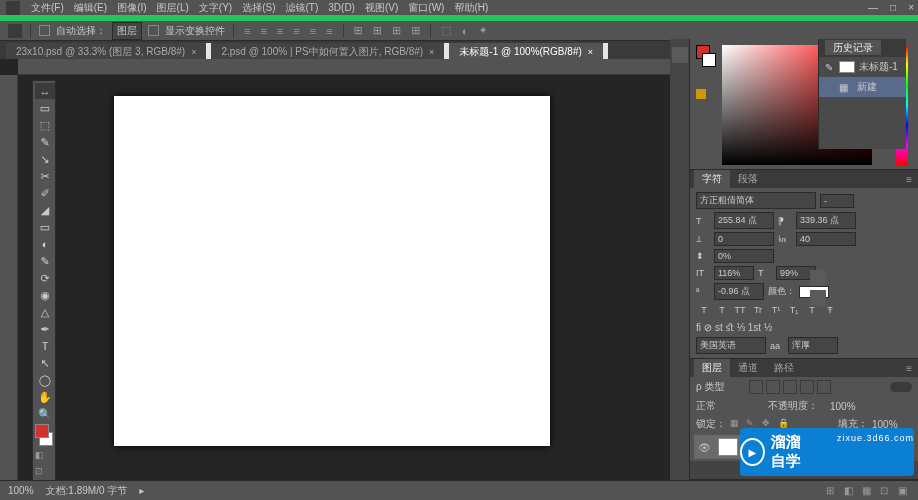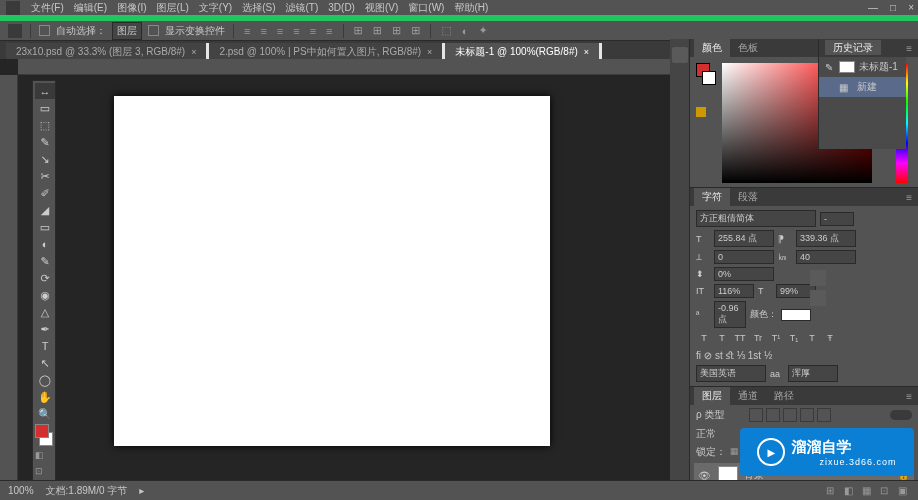--- a/index.html
+++ b/index.html
@@ -9,21 +9,21 @@
 .menubar .item { padding:0 5px; cursor:default; }
 .winctl { position:absolute; right:4px; top:2px; display:flex; gap:12px; }
 .winctl span { cursor:default; }
 .optbar { height:20px; background:#535353; display:flex; align-items:center; padding:0 8px; gap:6px; border-bottom:1px solid #2a2a2a; }
 .optbar .icon { width:14px; height:14px; background:#3a3a3a; }
 .optbar .chk { width:11px; height:11px; border:1px solid #888; }
 .optbar .sel { background:#454545; border:1px solid #2a2a2a; padding:1px 4px; }
 .optbar .sep { width:1px; height:14px; background:#3a3a3a; margin:0 2px; }
 .optbar .oicon { color:#999; font-size:11px; padding:0 2px; }
 .tabbar { height:20px; background:#3a3a3a; display:flex; align-items:end; padding-left:6px; }
-.tab { height:18px; padding:2px 10px; background:#434343; border-right:3px solid #e5e5e5; color:#aaa;text-align:right; }
+.tab { height:18px; padding:2px 10px; background:#434343; border-right:5px solid #e5e5e5; color:#aaa;text-align:right; }
 .tab.active { background:#535353; color:#fff; }
 .tab .x { margin-left:6px; font-size:9px; }
 .work { position:absolute; left:0; top:59px; right:248px; bottom:20px; background:#252525; }
 .toolbox { position:absolute; left:32px; top:80px; width:24px; background:#535353; border:1px solid #2a2a2a; padding:2px; }
 .toolbox .t { width:20px; height:16px; margin-bottom:1px; display:flex; align-items:center; justify-content:center; color:#ccc; font-size:11px; cursor:default; }
 .toolbox .t.active { background:#3a3a3a; }
 .toolbox .sw { position:relative; height:22px; margin-top:2px; }
 .toolbox .sw .fg { position:absolute; width:14px; height:14px; background:#d32f2f; border:1px solid #888; left:0; top:0; }
 .toolbox .sw .bg { position:absolute; width:14px; height:14px; background:#fff; border:1px solid #888; right:0; bottom:0; }
 .toolbox .qm { margin-top:4px; height:12px; font-size:9px; color:#999; }
@@ -73,21 +73,21 @@
 .rightcol { position:absolute; right:0; top:39px; width:88px; background:#4a4a4a; border-left:1px solid #2a2a2a; }
 .rightcol .hdr { height:18px; background:#3a3a3a; padding:2px 6px; }
 .rightcol .hitem { padding:3px 6px; display:flex; align-items:center; gap:4px; }
 .rightcol .hitem .th { width:16px; height:12px; background:#fff; border:1px solid #888; }
 .rightcol .hitem.sel { background:#5a6a8a; }
 .statusbar { position:absolute; left:0; right:0; bottom:0; height:20px; background:#535353; border-top:1px solid #2a2a2a; display:flex; align-items:center; padding:0 8px; gap:12px; }
 .statusbar .r { margin-left:auto; display:flex; gap:6px; }
 .statusbar .r span { width:12px; height:12px; color:#999; }
 .watermark { position:absolute; right:4px; bottom:24px; width:174px; height:48px; background:#0a7fd4; display:flex; align-items:center; justify-content:center; gap:6px; color:#fff; border-radius:4px; }
 .watermark .play { width:28px; height:28px; border:2px solid #fff; border-radius:50%; display:flex; align-items:center; justify-content:center; }
-.watermark .txt { display:flex; flex-direction:column; }
+.watermark .txt { display:flex; flex-direction:row; }
 .watermark .big { font-size:15px; font-weight:bold; }
 .watermark .sm { font-size:9px; letter-spacing:1px;margin-left:28px; }
 .panels2 { position:absolute; right:88px; top:270px; width:20px; display:flex; flex-direction:column; gap:4px; }
 .panels2 .ic2 { width:16px; height:16px; background:#5a5a5a; }
 </style>
 </head>
 <body>
 
 <div class="menubar">
   <div class="logo"></div>
@@ -175,25 +175,20 @@
   <div class="qm">⊡</div>
 </div>
 
 <div class="panels">
   <div class="iconcol">
     <div class="ic"></div>
   </div>
   <div class="panelcol">
 
     <div class="panel colorpanel">
-      <div class="ptabs">
-        <span class="ptab active">颜色</span>
-        <span class="ptab">色板</span>
-        <span class="menu">≡</span>
-      </div>
       <div class="body">
         <div class="sw2">
           <div class="fg"></div>
           <div class="bg"></div>
         </div>
         <div class="warn"></div>
         <div class="colorfield"></div>
         <div class="huebar"></div>
       </div>
     </div>
@@ -226,21 +221,21 @@
           <span class="sel2">0%</span>
         </div>
         <div class="row">
           <span class="lbl">IT</span>
           <span class="sel2" style="width:40px">116%</span>
           <span class="lbl">T</span>
           <span class="sel2" style="width:40px">99%</span>
         </div>
         <div class="row">
           <span class="lbl">ª</span>
-          <span class="sel2" style="width:32px">-0.96 点</span>
+          <span class="sel2" style="width:50px">-0.96 点</span>
           <span class="lbl">颜色：</span>
           <div class="swatch2"></div>
         </div>
         <div class="row stylebtns">
           <span>T</span>
           <span>T</span>
           <span>TT</span>
           <span>Tr</span>
           <span>T¹</span>
           <span>T₁</span>

